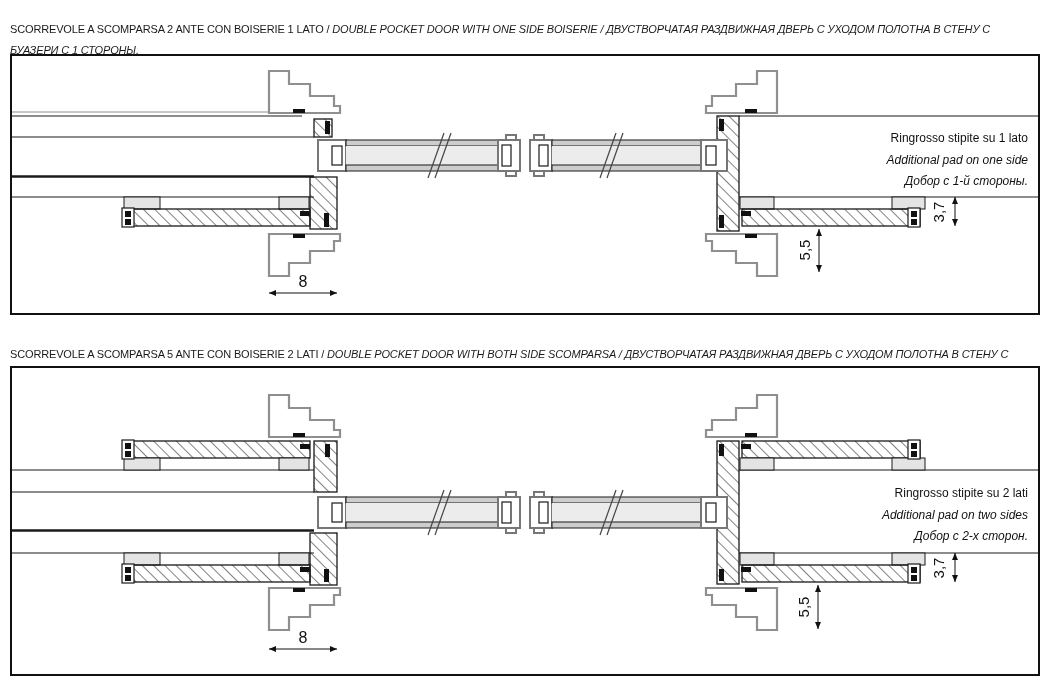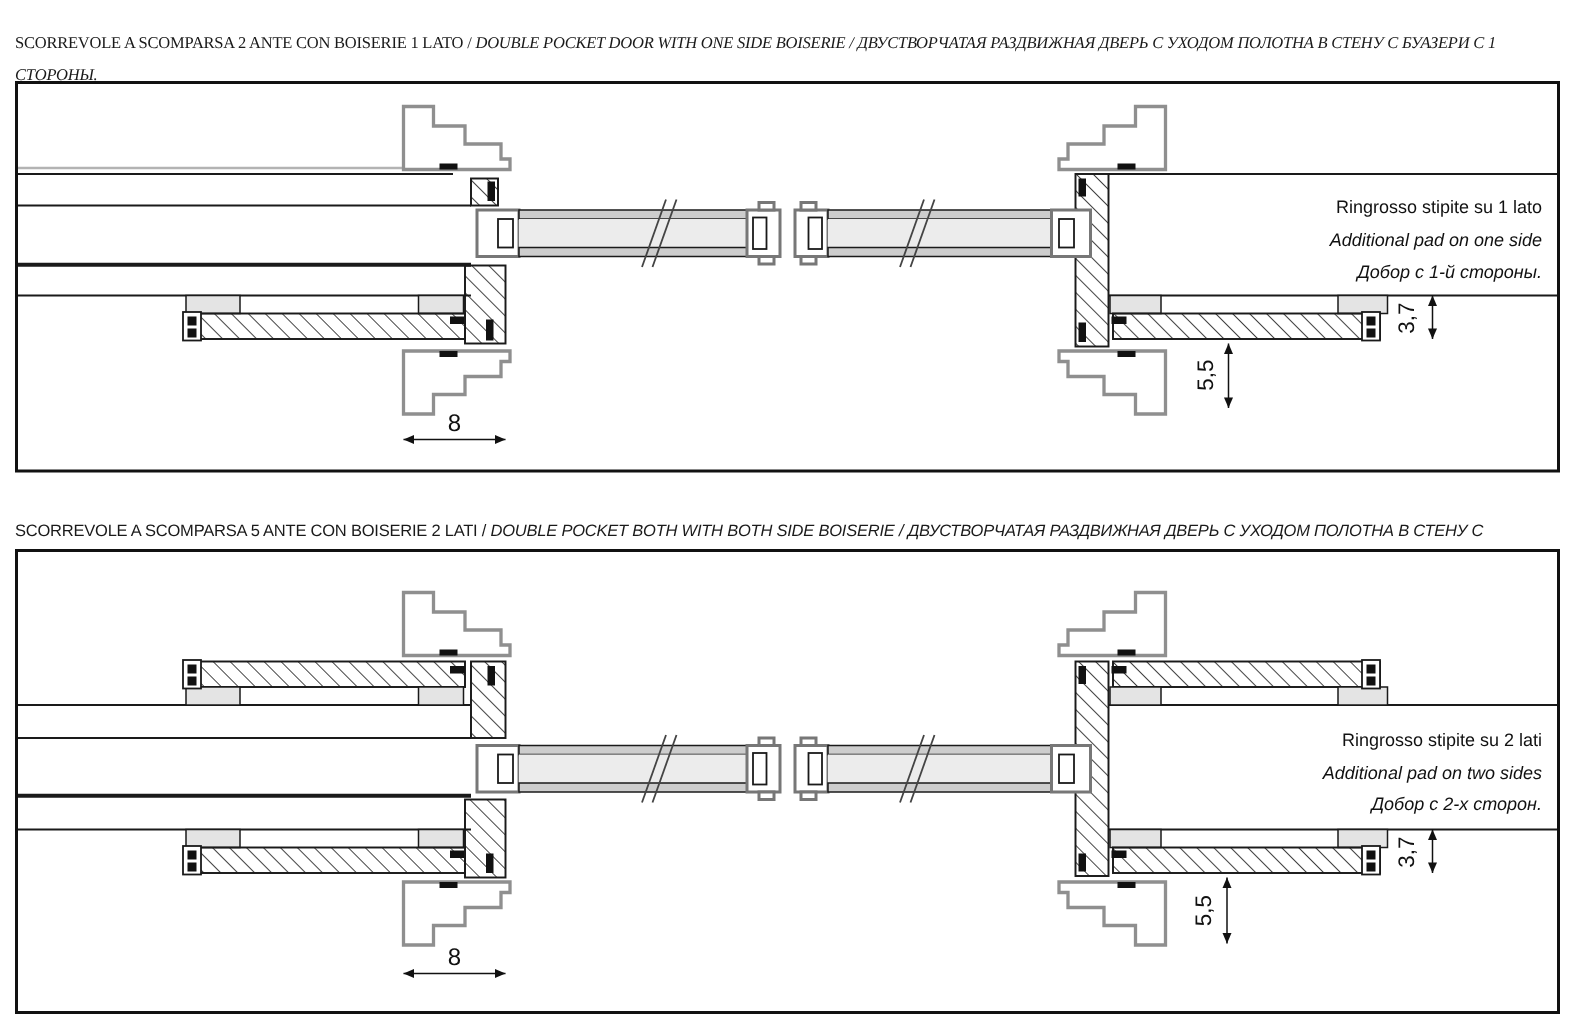--- a/index.html
+++ b/index.html
@@ -1,19 +1,19 @@
 <!DOCTYPE html>
 <html><head>
 <meta charset="utf-8">
 <style>
   html,body{margin:0;padding:0;background:#fff;}
   body{width:1050px;height:681px;position:relative;font-family:"Liberation Sans",sans-serif;color:#1a1a1a;overflow:hidden;}
   .title{position:absolute;left:10px;width:1028px;font-size:11px;line-height:21px;letter-spacing:-0.15px;color:#1a1a1a;}
   .title .seg-en,.title .seg-ru{font-style:italic;}
-  #title1{top:8px;font-family:Liberation Serif, serif;}
+  #title1{top:8px;}
   #title2{top:333px;}
   .panel{position:absolute;left:10px;width:1026px;border:2px solid #111;background:#fff;}
   #panel1{top:54px;height:257px;}
   #panel2{top:366px;height:306px;}
   svg{display:block;}
   text{font-family:"Liberation Sans",sans-serif;fill:#111;}
   .ann{font-size:12px;}
   .ann.i{font-style:italic;}
   .dim{font-size:15px;}
   .dim8{font-size:16px;}
@@ -152,21 +152,21 @@
   </g>
 
   <g>
     <text class="ann" x="1016" y="86" text-anchor="end">Ringrosso stipite su 1 lato</text>
     <text class="ann i" x="1016" y="108" text-anchor="end">Additional pad on one side</text>
     <text class="ann i" x="1016" y="129" text-anchor="end">Добор с 1-й стороны.</text>
   </g>
 </svg>
 </div>
 
-<p class="title" id="title2"><span class="seg-it">SCORREVOLE A SCOMPARSA 5 ANTE CON BOISERIE 2 LATI / </span><span class="seg-en">DOUBLE POCKET BOTH WITH BOTH SIDE BOISERIE / </span><span class="seg-ru">ДВУСТВОРЧАТАЯ РАЗДВИЖНАЯ ДВЕРЬ С УХОДОМ ПОЛОТНА В СТЕНУ С БУАЗЕРИ С 2 СТОРОН.</span></p>
+<p class="title" id="title2"><span class="seg-it">SCORREVOLE A SCOMPARSA 5 ANTE CON BOISERIE 2 LATI / </span><span class="seg-en">DOUBLE POCKET DOOR WITH BOTH SIDE SCOMPARSA / </span><span class="seg-ru">ДВУСТВОРЧАТАЯ РАЗДВИЖНАЯ ДВЕРЬ С УХОДОМ ПОЛОТНА В СТЕНУ С БУАЗЕРИ С 2 СТОРОН.</span></p>
 
 <div class="panel" id="panel2">
 <svg width="100%" height="100%" viewBox="0 0 1026 306" preserveAspectRatio="none">
   <defs>
     <pattern id="h2" patternUnits="userSpaceOnUse" width="8" height="8" patternTransform="rotate(-45)">
       <line x1="0" y1="0" x2="0" y2="8" stroke="#1a1a1a" stroke-width="1.1"></line>
     </pattern>
   </defs>
 
   <g>

